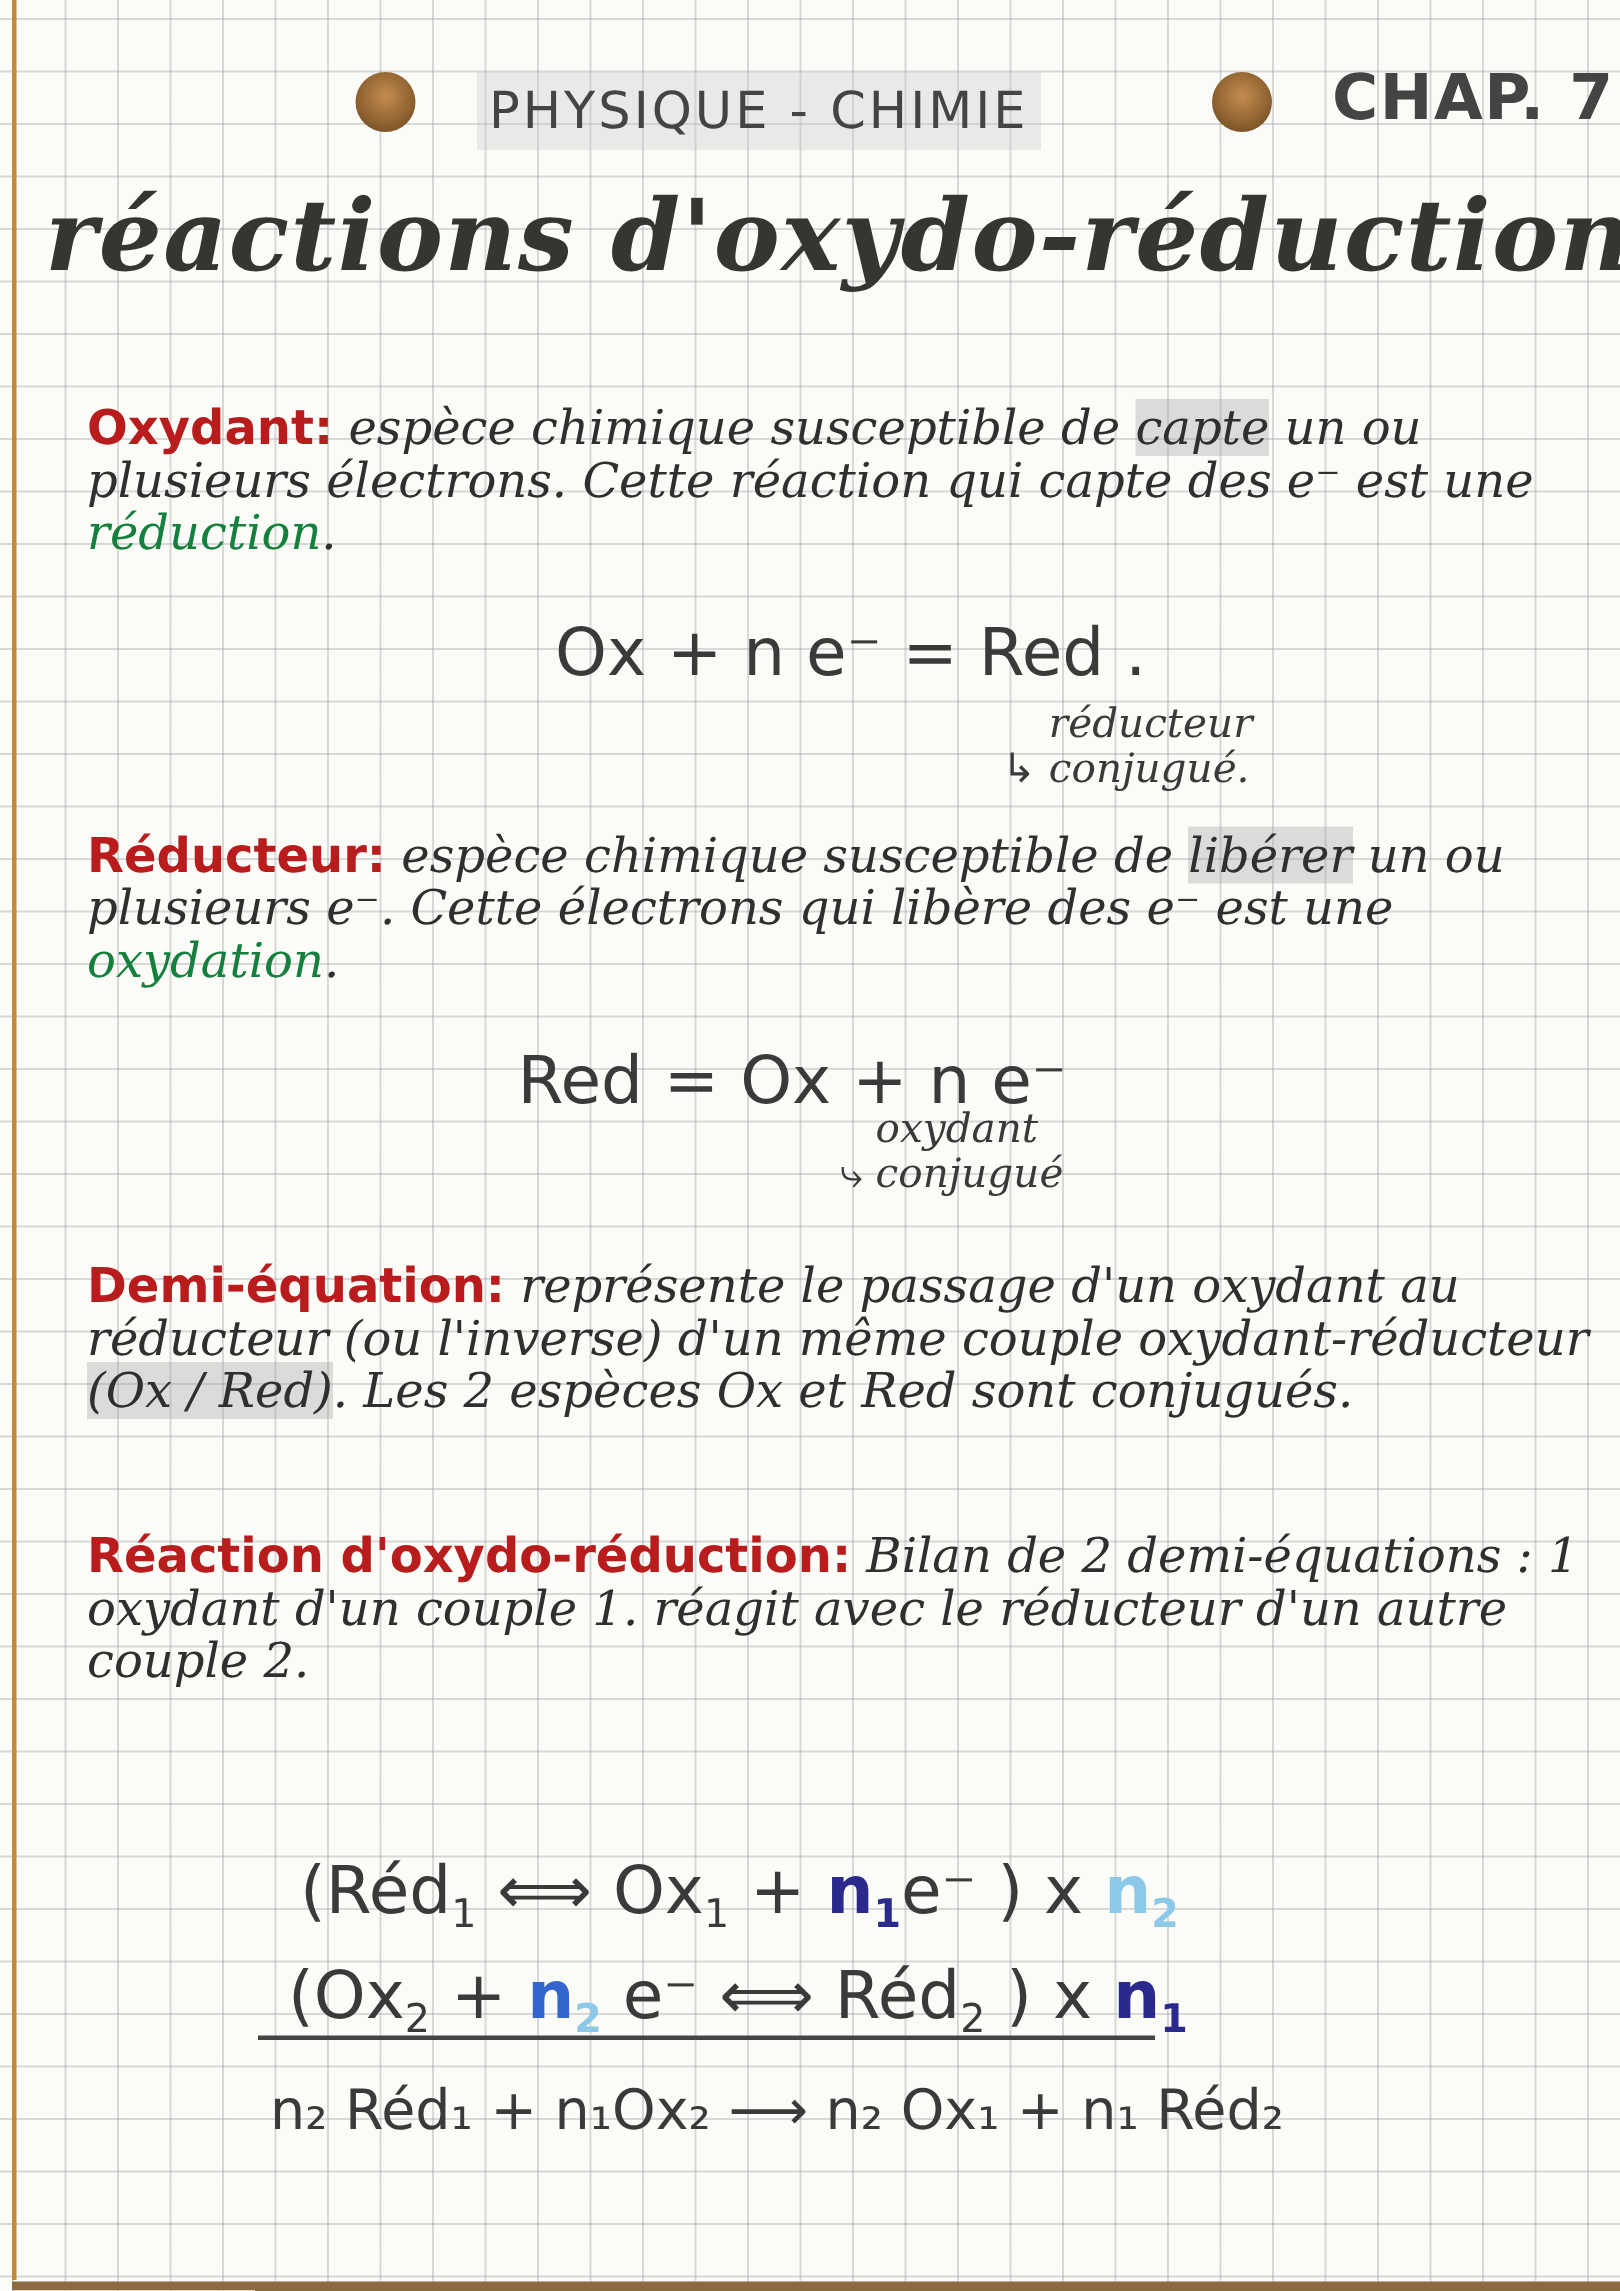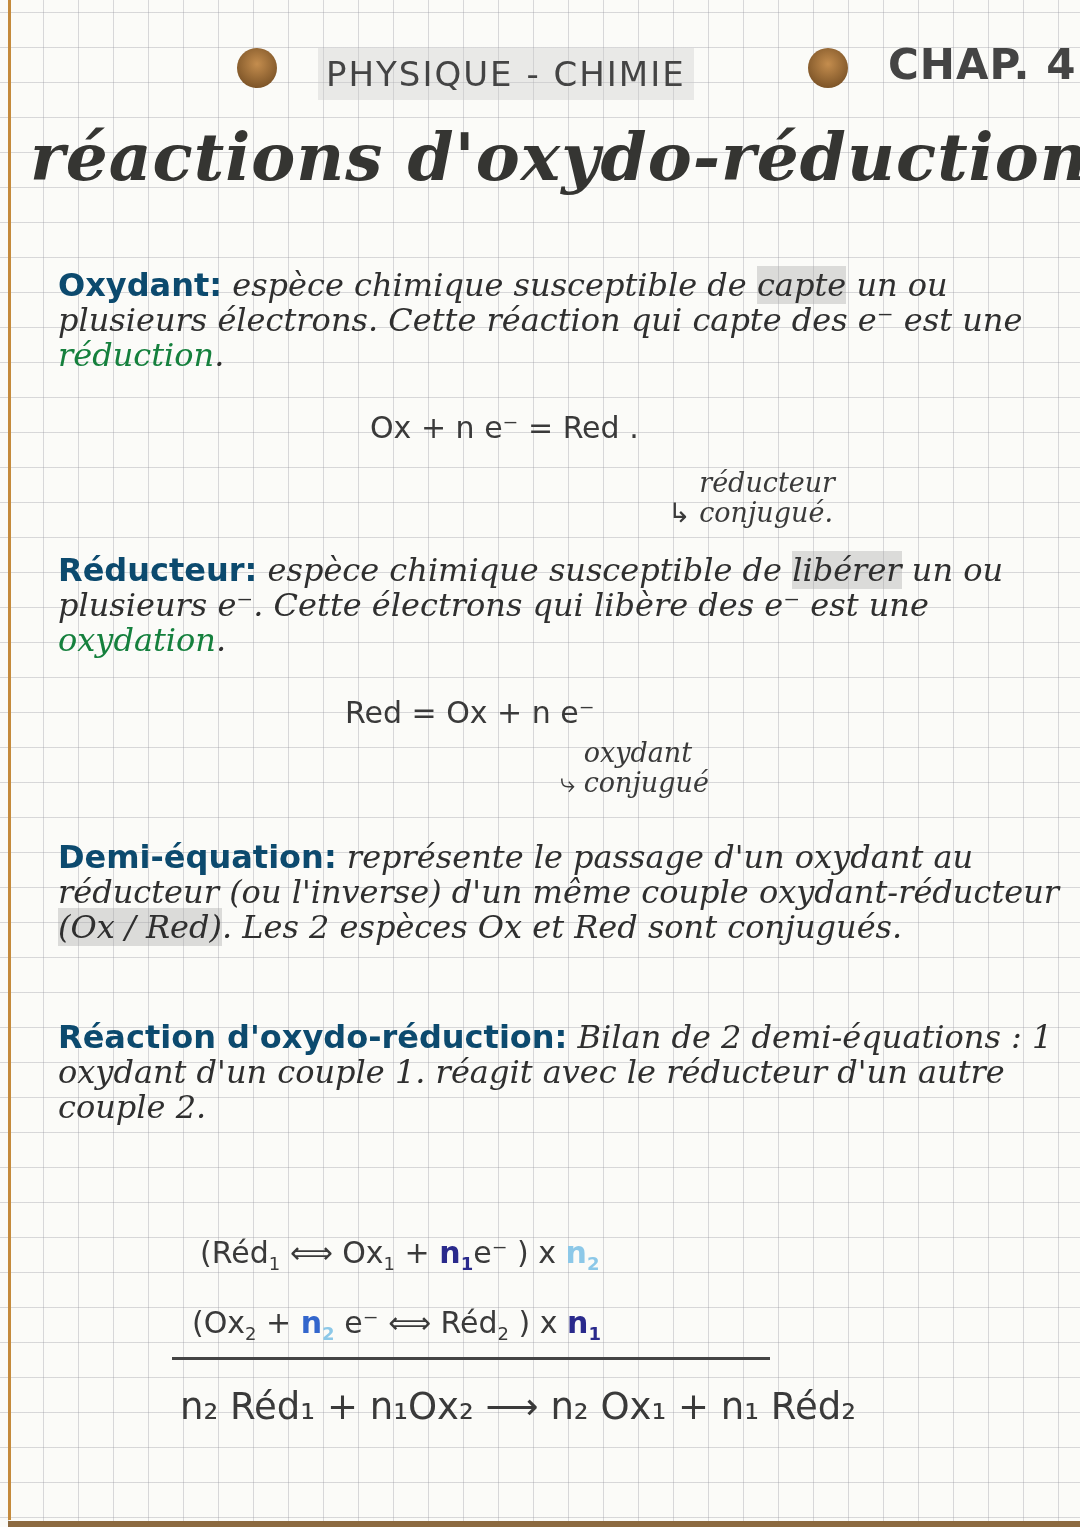--- a/index.html
+++ b/index.html
@@ -18,43 +18,43 @@
   .bottom-edge { position:absolute; left:8px; bottom:0; width:1072px; height:6px; background:#8c6a40; }
   .hole { position:absolute; width:40px; height:40px; border-radius:50%;
     background:radial-gradient(circle at 50% 40%, #c48d4e, #7a5226 80%); }
   .header-label { position:absolute; font-family:"DejaVu Sans", sans-serif; color:#444; }
   .subject { left:318px; top:48px; font-size:34px; letter-spacing:2px; background:rgba(200,200,200,0.35); padding:6px 8px; }
   .chap { left:888px; top:40px; font-size:42px; font-weight:bold; letter-spacing:1px; }
   .title { position:absolute; left:30px; top:118px; font-family:"DejaVu Serif", serif; font-style:italic;
     font-size:66px; font-weight:bold; color:#353532; letter-spacing:1px; white-space:nowrap; }
   .para { position:absolute; left:58px; width:1010px; font-size:32px; line-height:35px;
     font-family:"DejaVu Serif", serif; font-style:italic; color:#2f2f2f; }
-  .term { color:#0c4a6e; font-weight:bold; font-family:"DejaVu Sans", sans-serif; font-style:normal; }
+  .term { color:#b91c1c; font-weight:bold; font-family:"DejaVu Sans", sans-serif; font-style:normal; }
   .hl { background:rgba(160,160,160,0.35); }
   .faded { color:#15803d; }
-  .eq { position:absolute; font-family:"DejaVu Sans", sans-serif; font-size:30px; color:#3a3a3a; white-space:nowrap; }
+  .eq { position:absolute; font-family:"DejaVu Sans", sans-serif; font-size:44px; color:#3a3a3a; white-space:nowrap; }
   .note { position:absolute; font-family:"DejaVu Serif", serif; font-style:italic; font-size:27px; line-height:30px; color:#3a3a3a; }
   .arrow { font-family:"DejaVu Sans", sans-serif; font-style:normal; }
   .n-dark { color:#2a2a8c; font-weight:bold; }
   .n-light { color:#8cc8e8; font-weight:bold; }
   .n-mid { color:#3366cc; font-weight:bold; }
   .rule { position:absolute; left:172px; top:1357px; width:598px; height:3px; background:#444; }
   sub { font-size:60%; }
 </style>
 </head>
 <body>
 
 <div class="margin-line"></div>
 <div class="bottom-edge"></div>
 
 <div class="hole" style="left:237px;top:48px;"></div>
 <div class="hole" style="left:808px;top:48px;"></div>
 
 <div class="header-label subject">PHYSIQUE - CHIMIE</div>
-<div class="header-label chap">CHAP. 4</div>
+<div class="header-label chap">CHAP. 7</div>
 
 <div class="title">réactions d'oxydo-réduction</div>
 
 <div class="para" style="top:268px;">
   <span class="term">Oxydant:</span><span> espèce chimique susceptible de </span><span class="hl">capte</span><span> un ou plusieurs électrons. Cette réaction qui capte des e⁻ est une </span><span class="faded">réduction</span><span>.</span>
 </div>
 <div class="eq" style="left:370px;top:410px;">Ox + n e⁻ = Red .</div>
 <div class="note" style="left:668px;top:468px;">
   <span class="arrow">↳</span>
   <span style="display:inline-block;width:180px;">réducteur conjugué.</span>

